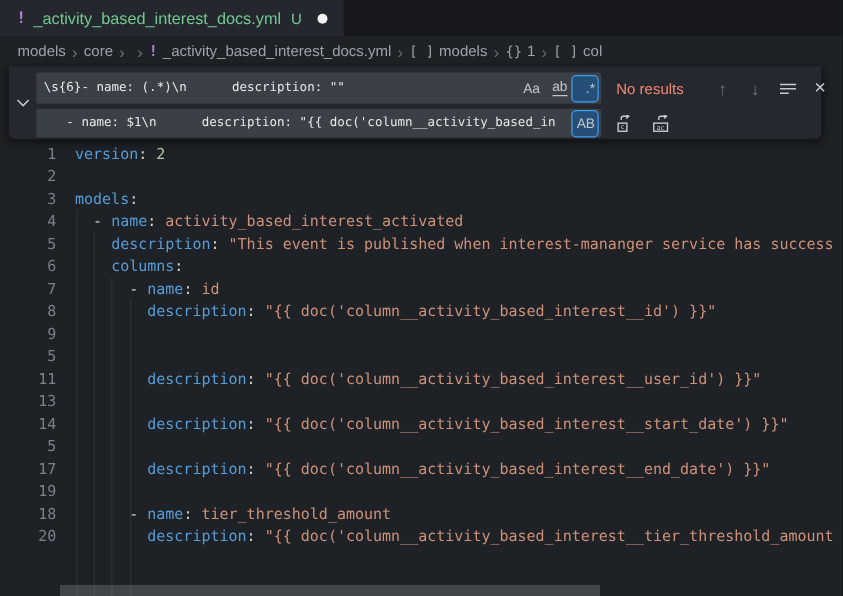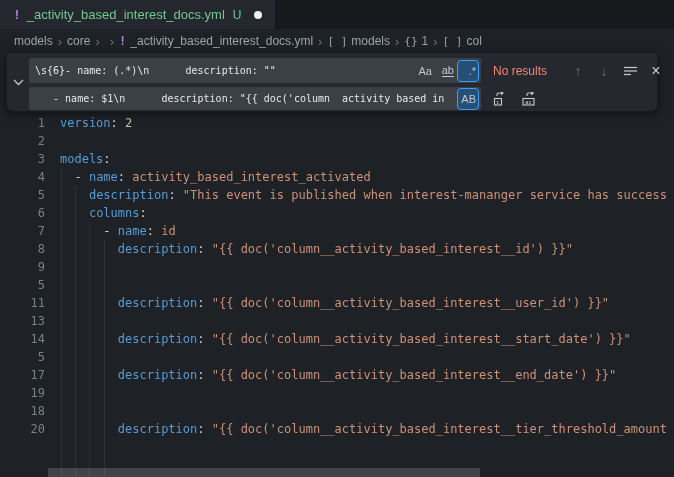--- a/index.html
+++ b/index.html
@@ -123,21 +123,21 @@
         <div class="cline"><span class="lnum">7</span><span class="ltext"><span class="tk-p">      - </span><span class="tk-k">name</span><span class="tk-p">: </span><span class="tk-s">id</span></span></div>
         <div class="cline"><span class="lnum">8</span><span class="ltext"><span class="tk-p">        </span><span class="tk-k">description</span><span class="tk-p">: </span><span class="tk-s">"{{ doc('column__activity_based_interest__id') }}"</span></span></div>
         <div class="cline"><span class="lnum">9</span><span class="ltext"></span></div>
         <div class="cline"><span class="lnum">5</span></div>
         <div class="cline"><span class="lnum">11</span><span class="ltext"><span class="tk-p">        </span><span class="tk-k">description</span><span class="tk-p">: </span><span class="tk-s">"{{ doc('column__activity_based_interest__user_id') }}"</span></span></div>
         <div class="cline"><span class="lnum">13</span></div>
         <div class="cline"><span class="lnum">14</span><span class="ltext"><span class="tk-p">        </span><span class="tk-k">description</span><span class="tk-p">: </span><span class="tk-s">"{{ doc('column__activity_based_interest__start_date') }}"</span></span></div>
         <div class="cline"><span class="lnum">5</span><span class="ltext"></span></div>
         <div class="cline"><span class="lnum">17</span><span class="ltext"><span class="tk-p">        </span><span class="tk-k">description</span><span class="tk-p">: </span><span class="tk-s">"{{ doc('column__activity_based_interest__end_date') }}"</span></span></div>
         <div class="cline"><span class="lnum">19</span><span class="ltext"></span></div>
-        <div class="cline"><span class="lnum">18</span></div>
+        <div class="cline"><span class="lnum">18</span><span class="ltext"><span class="tk-p">      - </span><span class="tk-k">name</span><span class="tk-p">: </span><span class="tk-s">tier_threshold_amount</span></span></div>
         <div class="cline"><span class="lnum">20</span><span class="ltext"><span class="tk-p">        </span><span class="tk-k">description</span><span class="tk-p">: </span><span class="tk-s">"{{ doc('column__activity_based_interest__tier_threshold_amount</span></span></div>
       </div>
     <div class="hscroll"></div>
   </div>
 
   <div class="findwidget">
     <div class="fw-toggle">
       <span>
         <svg width="11" height="7" viewBox="0 0 11 7">
             <polyline points="1,1 5.5,5.5 10,1" fill="none" stroke="#c2c7cd" stroke-width="1.3"></polyline>

